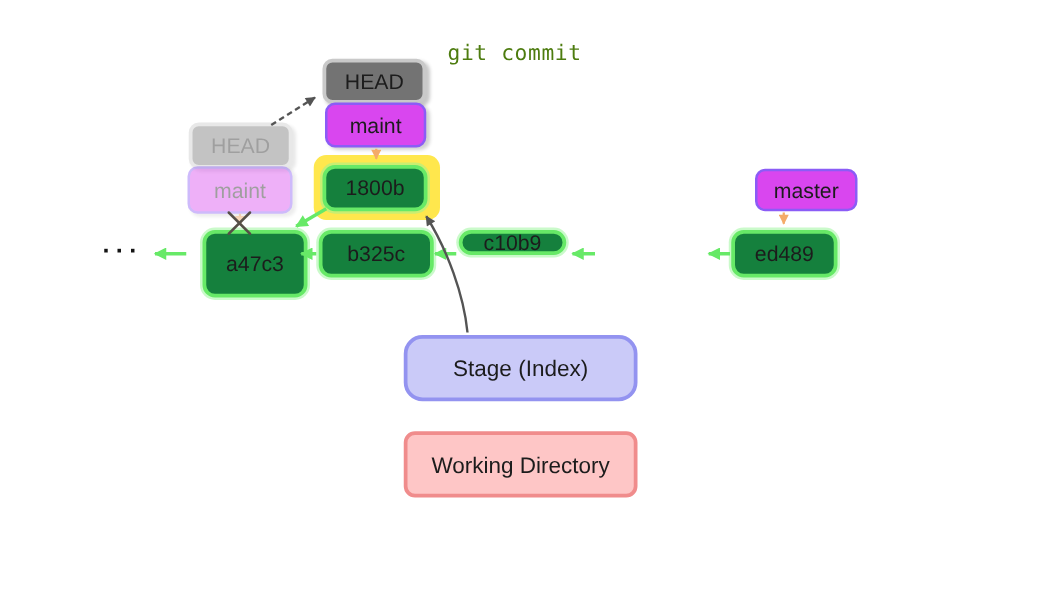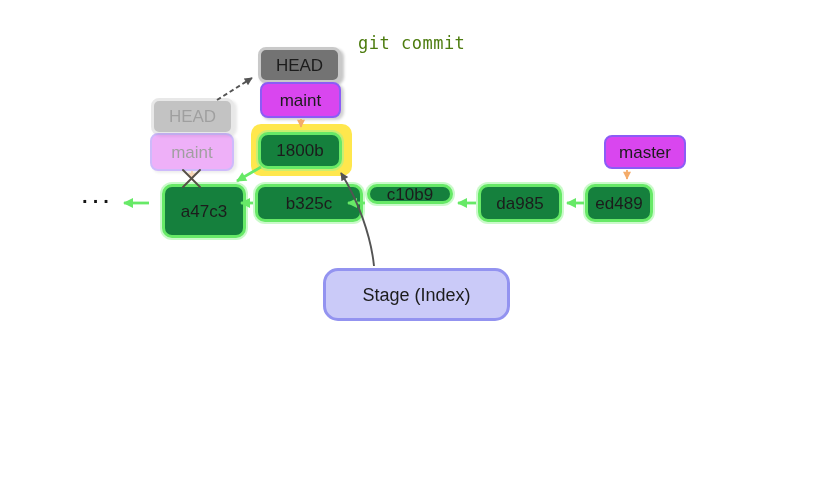--- a/index.html
+++ b/index.html
@@ -58,28 +58,28 @@
   <div class="box headbox" style="left:258px;top:47px;width:83px;height:36px;">HEAD</div>
   <div class="box branchbox" style="left:260px;top:82px;width:81px;height:36px;">maint</div>
 
   <div class="halo" style="left:251px;top:124px;width:101px;height:52px;"></div>
 
   <div class="box commit" style="left:258px;top:132px;width:84px;height:37px;">1800b</div>
 
   <div class="box branchbox plain" style="left:586px;top:135px;width:82px;height:34px;font-size:17px;margin-left:18px;">master</div>
 
   <div class="box commit" style="left:162px;top:184px;width:84px;height:54px;">a47c3</div>
-  <div class="box commit" style="left:255px;top:184px;width:108px;height:38px;">b325c</div>
+  <div class="box commit" style="left:255px;top:184px;width:92px;height:38px;">b325c</div>
   <div class="box commit" style="left:367px;top:184px;width:86px;height:20px;">c10b9</div>
-  <div class="box commit" style="left:478px;top:184px;width:84px;height:38px;">da985</div>
-  <div class="box commit" style="left:585px;top:184px;width:68px;height:38px;">ed489</div>
+  <div class="box commit" style="left:585px;top:184px;width:85px;height:38px;">ed489</div>
 
   <div class="ellipsis">···</div>
 
   <div class="box stagebox" style="left:323px;top:268px;width:187px;height:53px;">Stage (Index)</div>
+  <div class="box wdbox" style="left:323px;top:345px;width:187px;height:53px;">Working Directory</div>
 
   <svg class="overlay" width="831" height="485" viewBox="0 0 831 485">
     <defs>
       <marker id="ah-green" viewBox="0 0 10 10" markerUnits="userSpaceOnUse" markerWidth="11" markerHeight="10" refX="9" refY="5" orient="auto">
         <path d="M0,0 L10,5 L0,10 z" fill="#67e967"></path>
       </marker>
       <marker id="ah-orange" viewBox="0 0 10 10" markerUnits="userSpaceOnUse" markerWidth="9" markerHeight="8" refX="9" refY="5" orient="auto">
         <path d="M0,0 L10,5 L0,10 z" fill="#f4ab69"></path>
       </marker>
       <marker id="ah-dark" viewBox="0 0 10 10" markerUnits="userSpaceOnUse" markerWidth="10" markerHeight="8" refX="9" refY="5" orient="auto">

